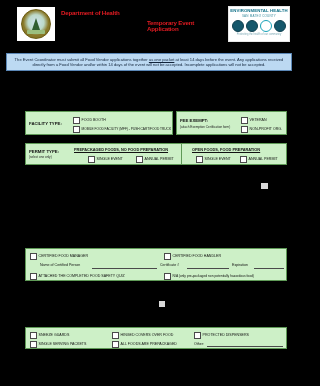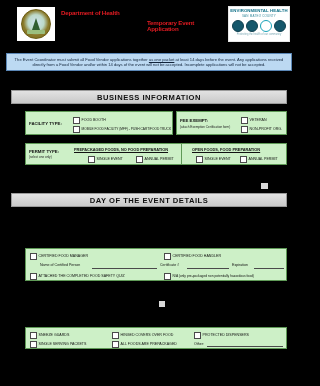--- a/index.html
+++ b/index.html
@@ -134,23 +134,20 @@
     </div>
   </div>
 
   <div class="notice">
     <p>
       <span>The Event Coordinator must submit all Food Vendor applications together </span><u>as one packet</u><span> at least 14 days before the event. Any applications received</span>
     </p>
     <p>directly from a Food Vendor and/or within 14 days of the event will not be accepted. Incomplete applications will not be accepted.</p>
   </div>
 
-  <div class="section-bar" style="top:90px;">
-    <span>BUSINESS  INFORMATION</span>
-  </div>
 
   <div class="gbox" style="left:25px;top:111px;width:148px;height:24px;">
     <div style="position:absolute;left:3px;top:9px;" class="lbl-strong">FACILITY TYPE:</div>
     <div class="row" style="position:absolute;left:47px;top:5px;">
       <span class="cb"></span>
       <span class="lbl">FOOD BOOTH</span>
     </div>
     <div class="row" style="position:absolute;left:47px;top:14px;">
       <span class="cb"></span>
       <span class="lbl" style="font-size:3.2px;">MOBILE FOOD FACILITY (MFF) - PUSH CART/FOOD TRUCK</span>
@@ -192,23 +189,20 @@
       <span class="lbl">SINGLE EVENT</span>
     </div>
     <div class="row" style="position:absolute;left:214px;top:12px;">
       <span class="cb"></span>
       <span class="lbl">ANNUAL PERMIT</span>
     </div>
   </div>
 
   <div class="artifact" style="left:261px;top:183px;width:7px;height:6px;"></div>
 
-  <div class="section-bar" style="top:193px;">
-    <span>DAY OF THE EVENT DETAILS</span>
-  </div>
 
   <div class="gbox" style="left:25px;top:248px;width:262px;height:33px;">
 
     <div class="row" style="position:absolute;left:4px;top:4px;">
       <span class="cb"></span>
       <span class="lbl">CERTIFIED FOOD MANAGER</span>
     </div>
     <div class="row" style="position:absolute;left:138px;top:4px;">
       <span class="cb"></span>
       <span class="lbl">CERTIFIED FOOD HANDLER</span>

